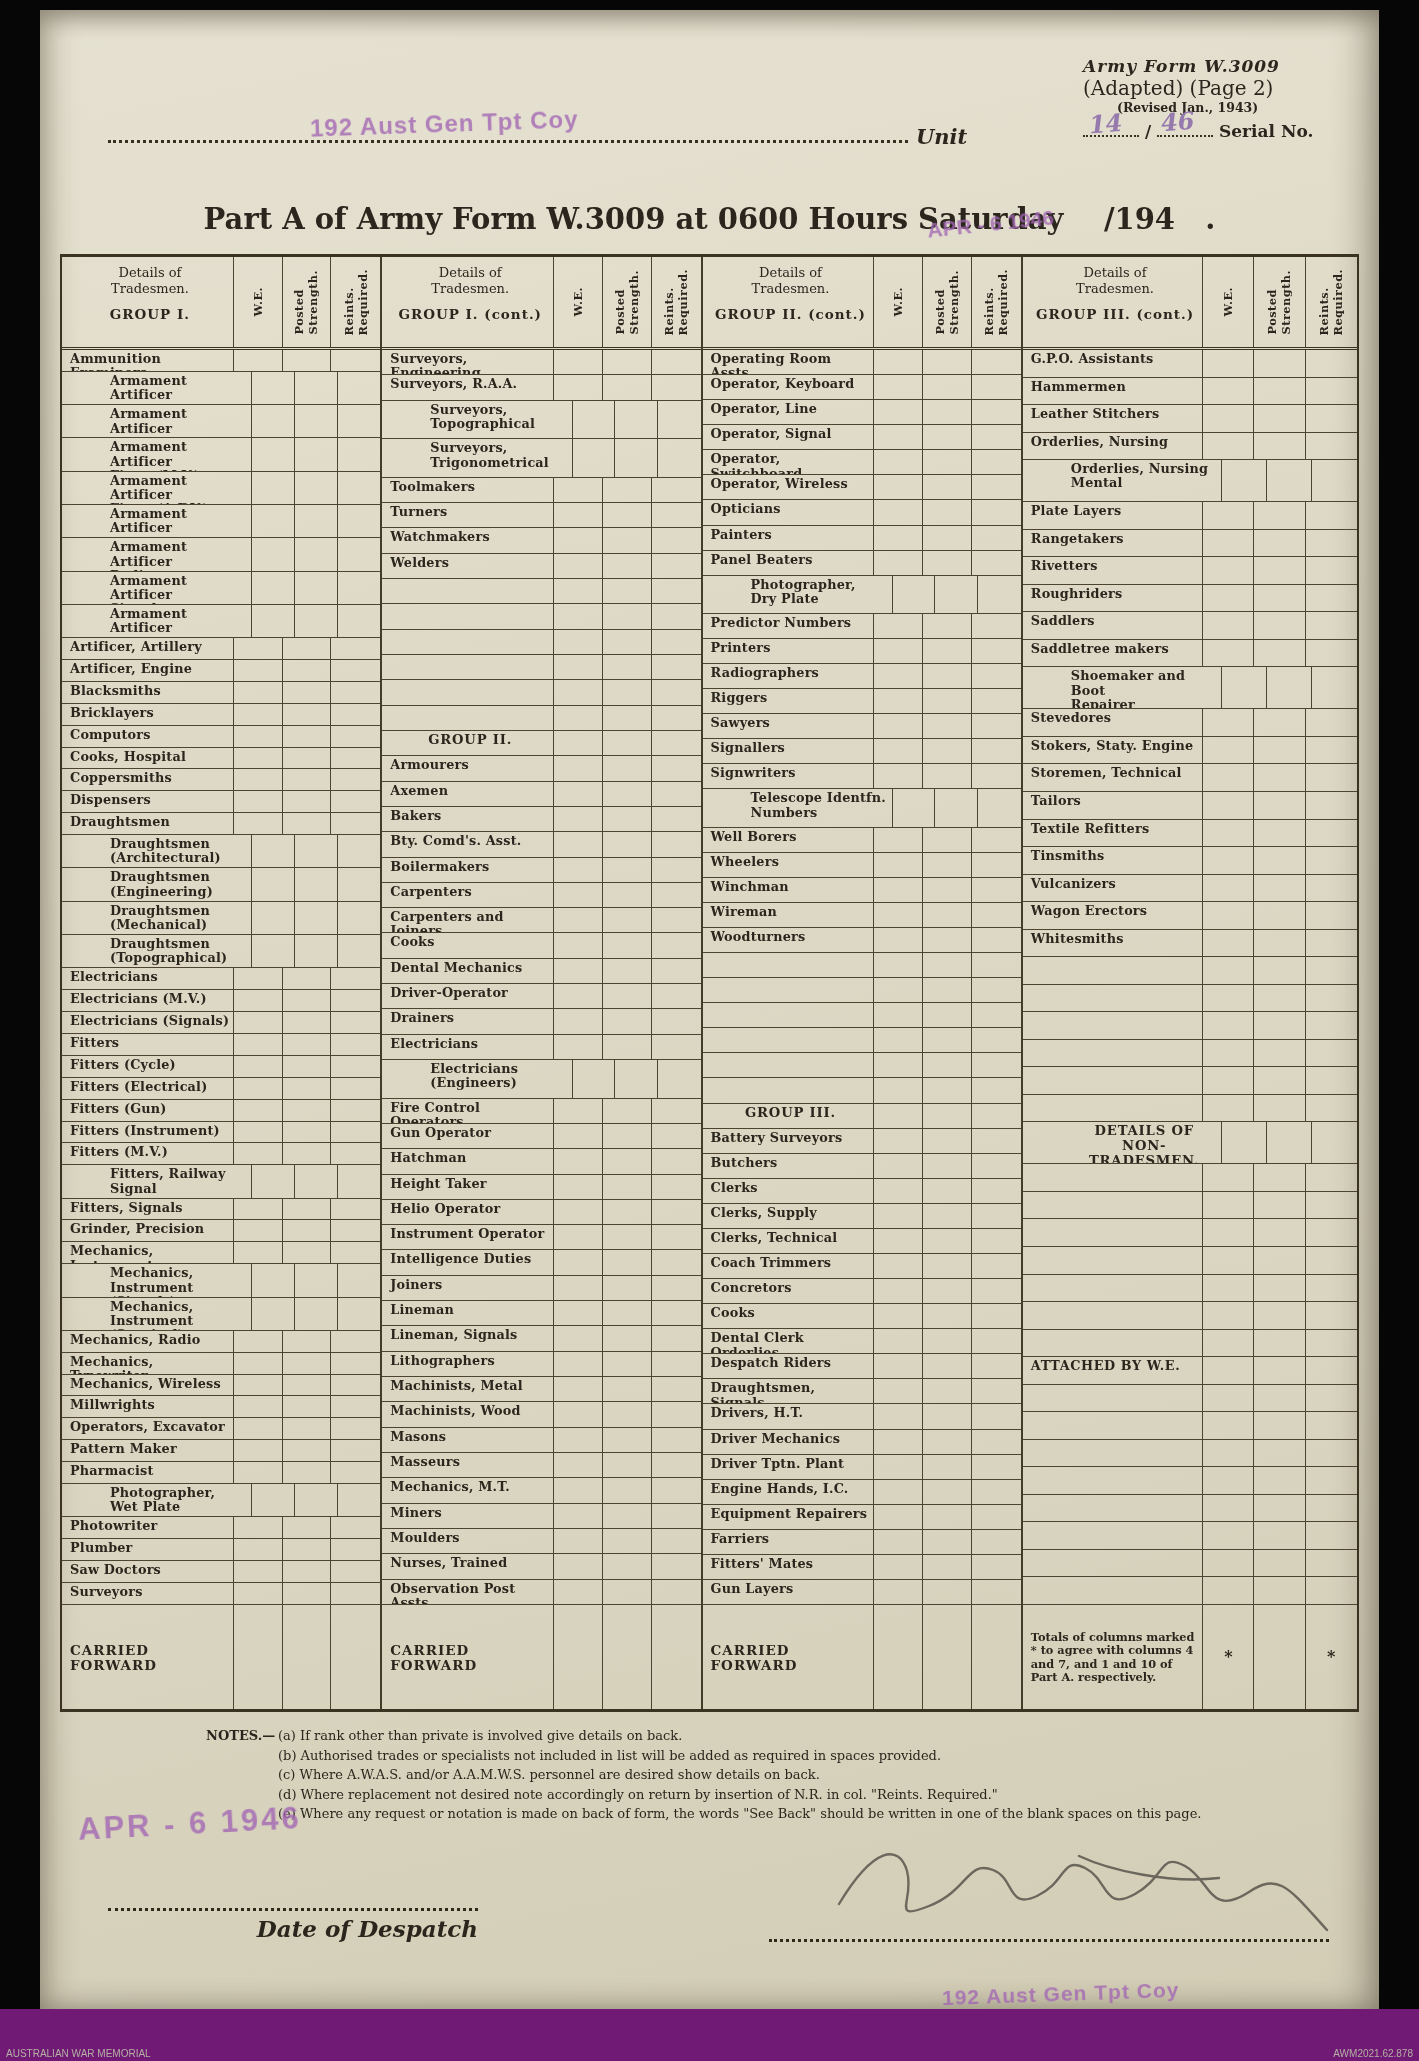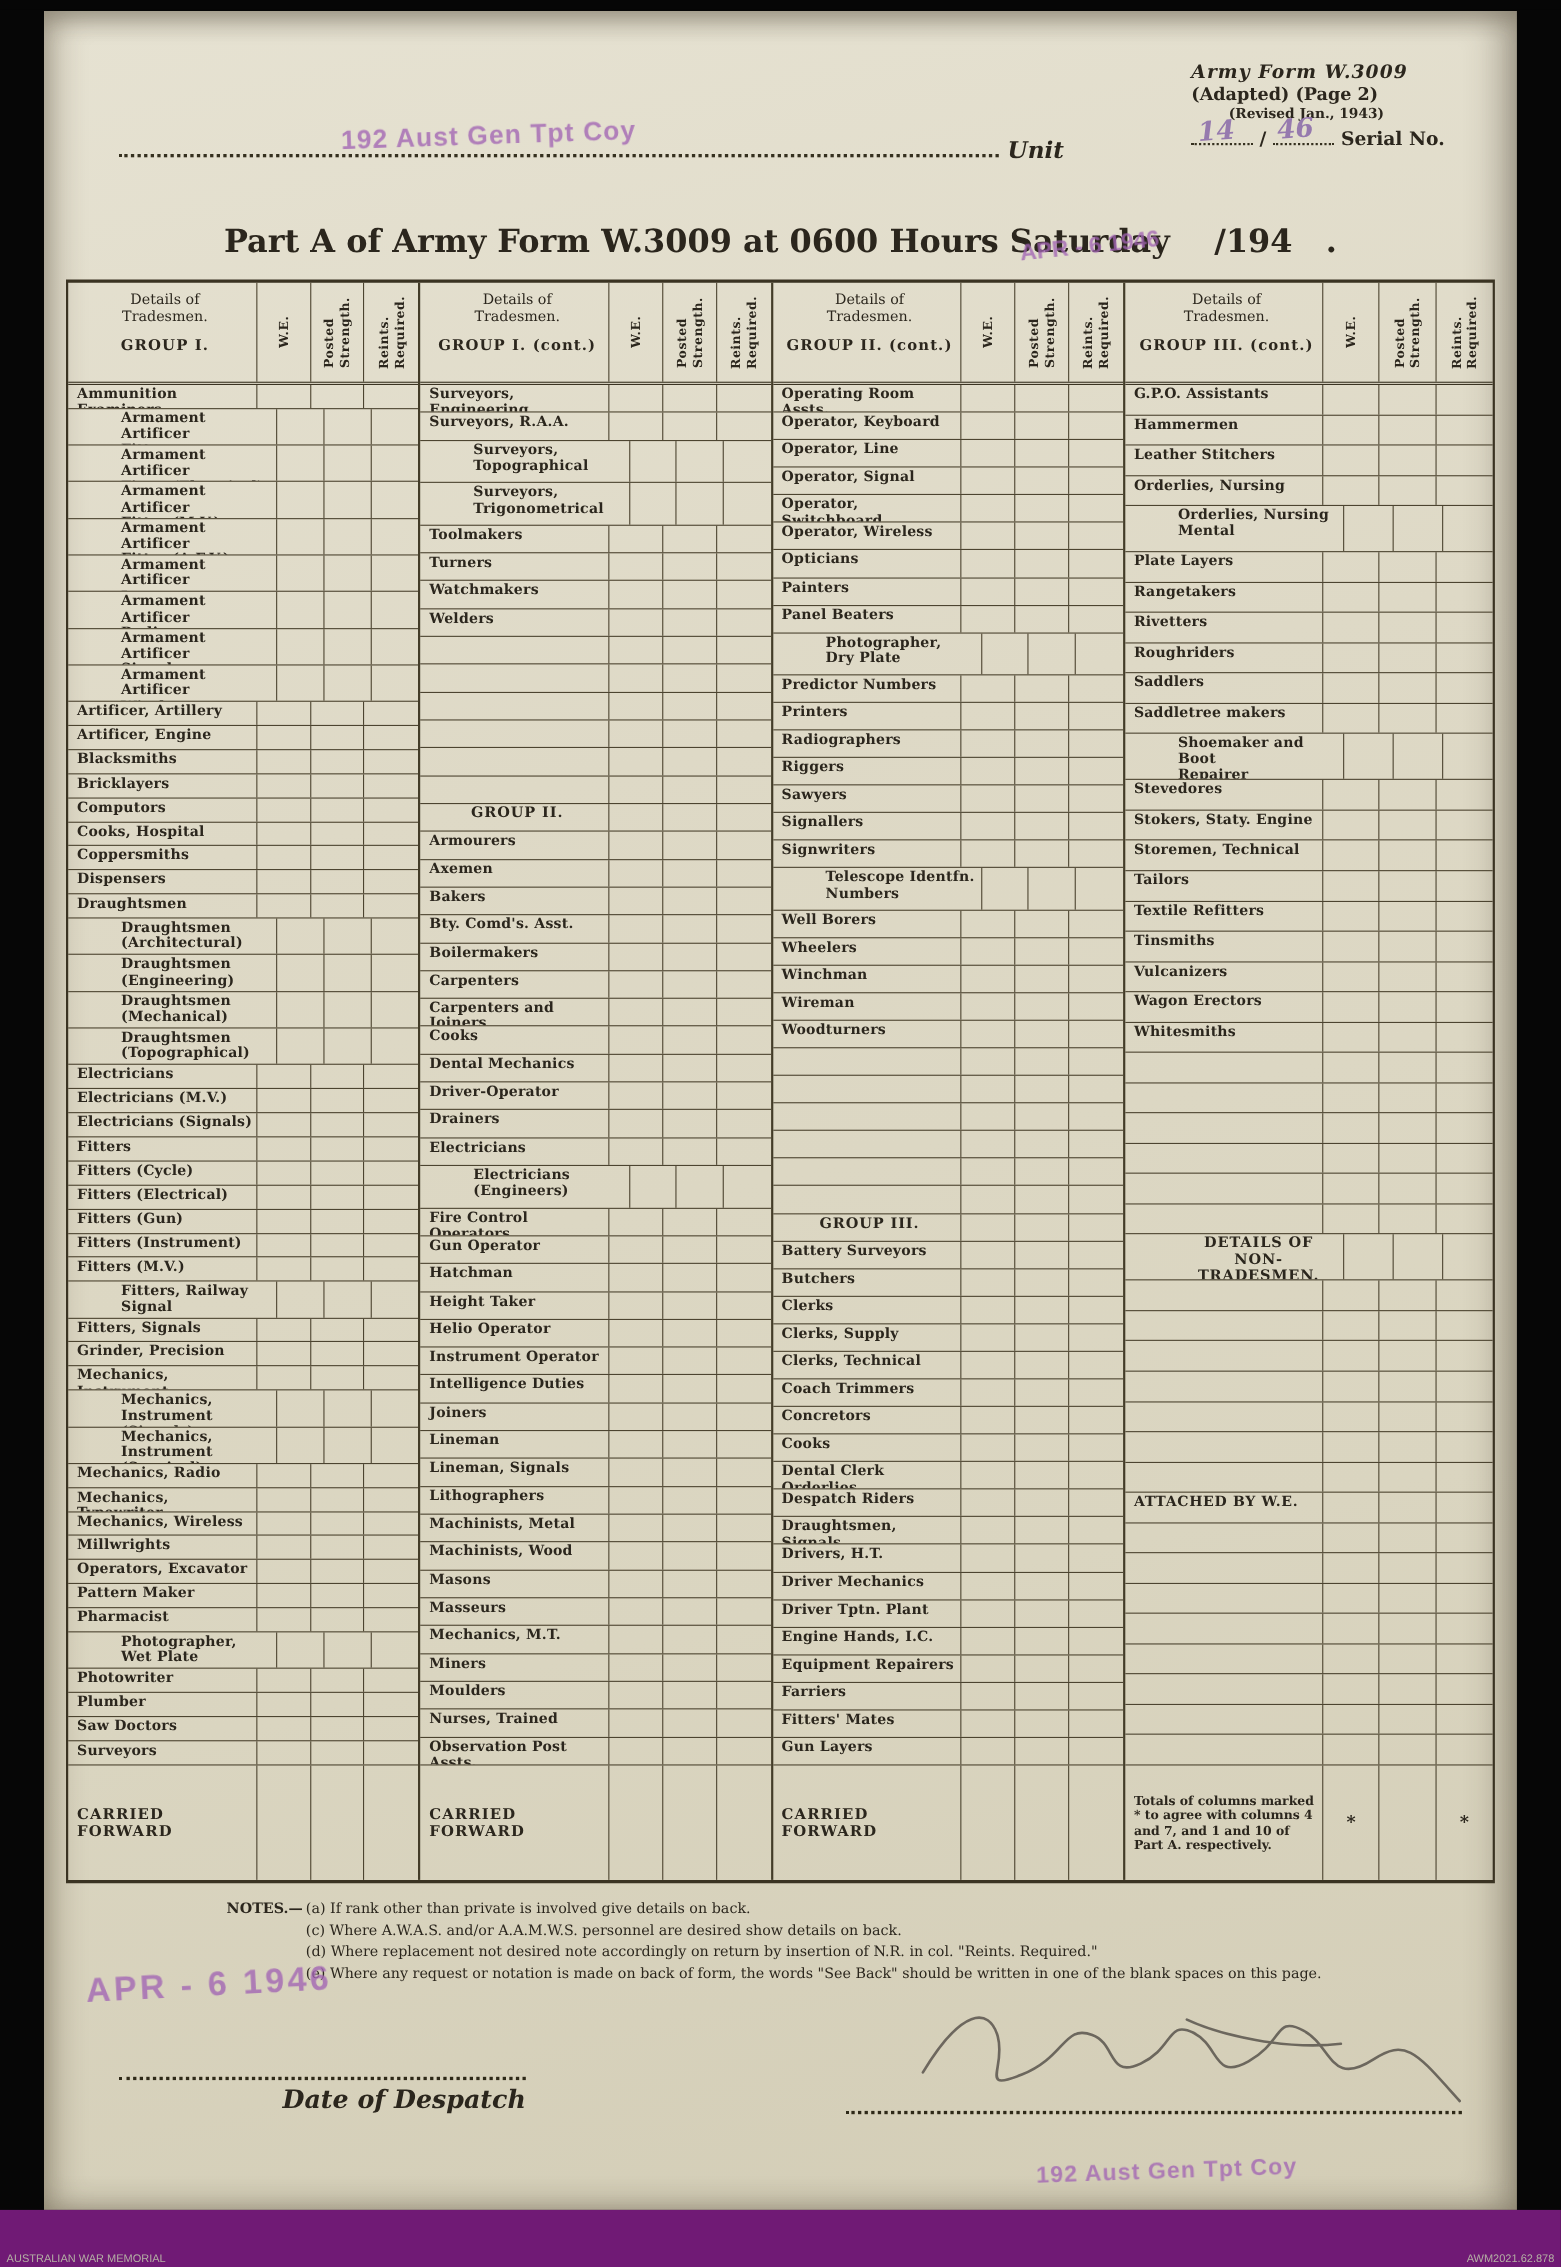--- a/index.html
+++ b/index.html
@@ -10,21 +10,21 @@
          box-shadow:inset 14px 0 26px rgba(70,60,40,.25), inset -18px 0 30px rgba(60,50,35,.3), inset 0 10px 18px rgba(60,50,35,.2);
          padding:38px 20px 0 20px;box-sizing:border-box;}
   
   .headrow{position:relative;height:148px;}
   .unitline{position:absolute;left:48px;top:92px;width:800px;border-bottom:3px dotted #35301f;}
   .unit-word{position:absolute;left:856px;top:76px;font-style:italic;font-weight:bold;font-size:21px;}
   .stamp{font-family:"Liberation Sans",sans-serif;font-weight:bold;color:rgba(162,100,180,.78);white-space:nowrap;}
   .unit-stamp-top{position:absolute;left:250px;top:62px;font-size:24px;transform:rotate(-2deg);filter:blur(.4px);letter-spacing:1px;}
   .formbox{position:absolute;right:26px;top:8px;text-align:left;width:250px;}
   .fb1{font-style:italic;font-weight:bold;font-size:17px;letter-spacing:1px;}
-  .fb2{font-weight:bold;font-size:16px;}
+  .fb2{font-weight:normal;font-size:20px;}
   .fb3{font-weight:bold;font-size:12.5px;padding-left:34px;}
   .serialrow{position:relative;margin-top:6px;font-weight:bold;font-size:17px;}
   .ser-dots{border-bottom:2px dotted #35301f;display:inline-block;width:56px;height:14px;}
   .hand{font-family:"DejaVu Serif","Liberation Serif",serif;font-style:italic;color:#967aae;font-weight:bold;}
   .ser-hand{position:absolute;top:-12px;left:6px;font-size:24px;transform:rotate(-4deg);}
   .ser-hand2{position:absolute;top:-14px;left:78px;font-size:24px;transform:rotate(-4deg);}
   
   .title1{text-align:center;font-weight:bold;font-size:29px;letter-spacing:.4px;margin-top:2px;}
   .title2{position:relative;text-align:center;font-weight:bold;font-size:29px;margin-top:6px;}
   .date-stamp-title{position:absolute;right:305px;top:10px;font-size:21px;transform:rotate(-6deg);filter:blur(.3px);}
@@ -1699,20 +1699,21 @@
               <div class="cell ncell">*</div>
               <div class="cell ncell"></div>
               <div class="cell ncell">*</div>
             </div>
           </div>
         </div>
     </div>
 
     <div class="notes">
         <div class="note-item"><span class="notes-label">NOTES.—</span>(a)  If rank other than private is involved give details on back.</div>
+        <div class="note-item">(b)  Authorised trades or specialists not included in list will be added as required in spaces provided.</div>
         <div class="note-item">(c)  Where A.W.A.S. and/or A.A.M.W.S. personnel are desired show details on back.</div>
         <div class="note-item">(d)  Where replacement not desired note accordingly on return by insertion of N.R. in col. "Reints. Required."</div>
         <div class="note-item">(e)  Where any request or notation is made on back of form, the words "See Back" should be written in one of the blank spaces on this page.</div>
       </div>
 
     <div class="sigrow">
       <div class="stamp stamp-apr-big">APR - 6 1946</div>
 
       <div class="sigblock sb-left">
         <div class="dotline"></div>

